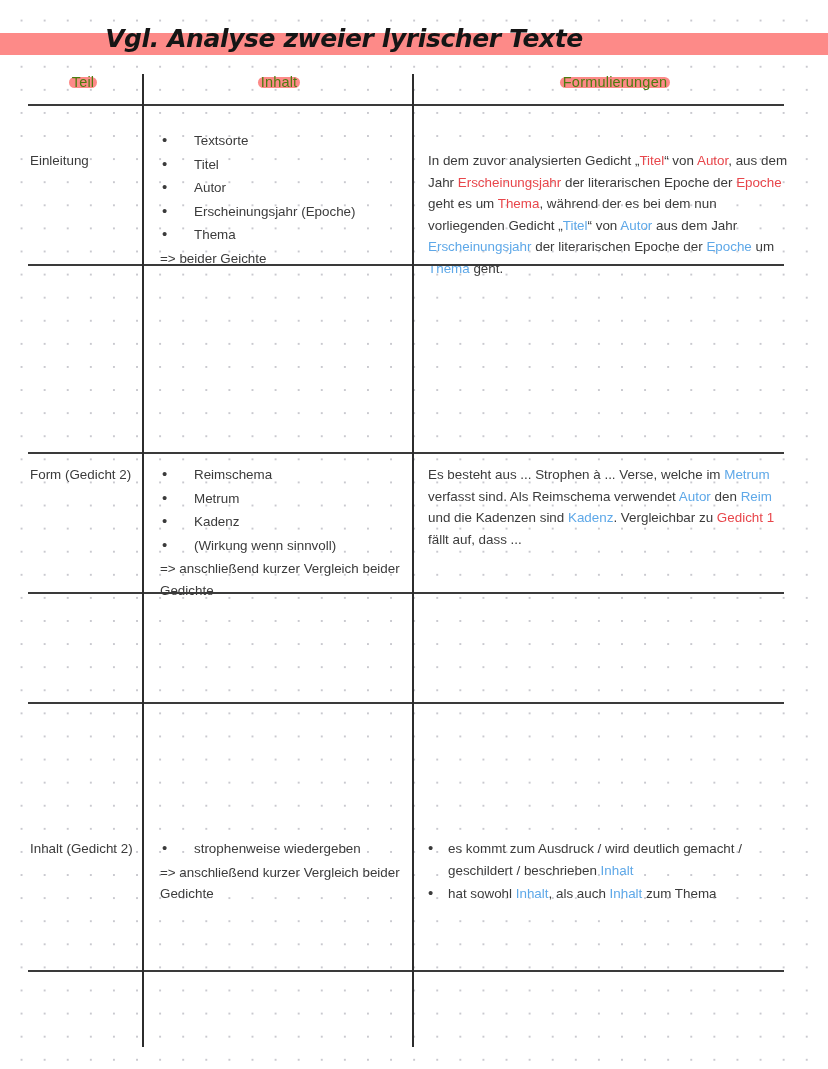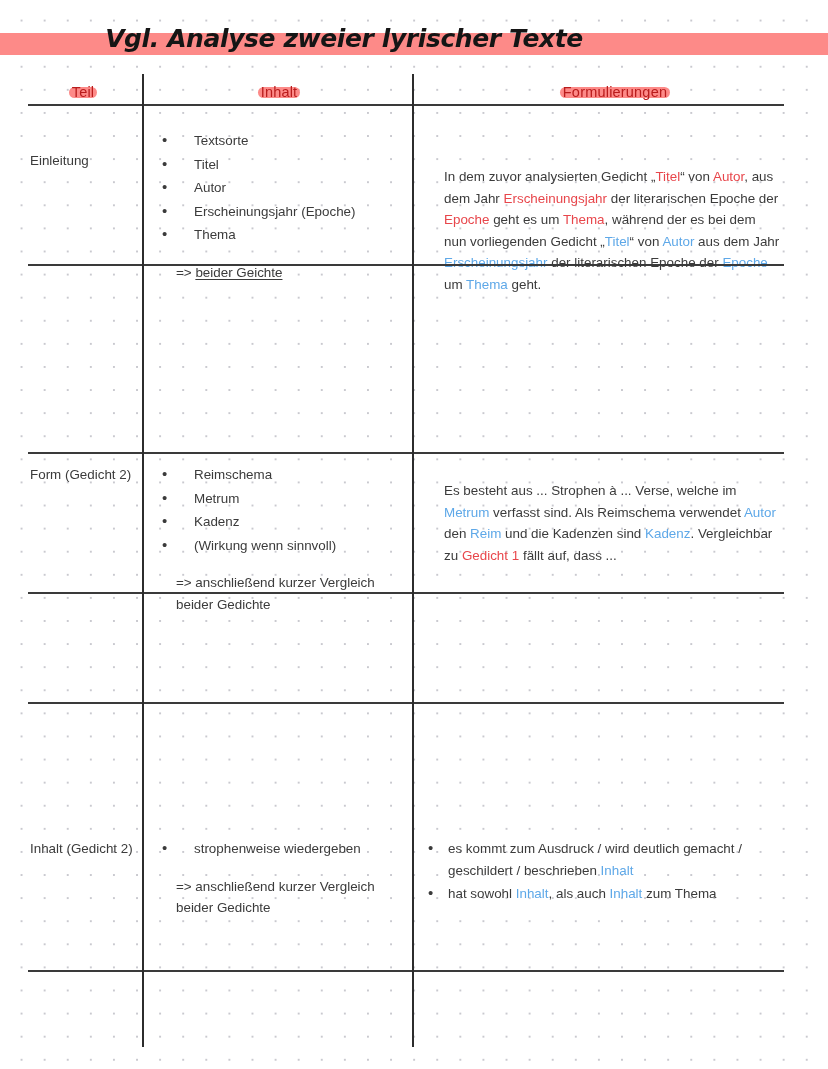--- a/index.html
+++ b/index.html
@@ -69,24 +69,24 @@
     z-index: 1;
   }
 
   
   .head-row {
     position: relative;
     height: 32px;
   }
   .head-cell {
     position: absolute;
-    top: 10px;
+    top: 0;
     text-align: center;
     font-size: 14.5px;
-    color: #b91c1c;
+    color: #4d7c0f;
     letter-spacing: 0.2px;
   }
   .head-cell .hl {
     position: relative;
     display: inline-block;
     padding: 0 3px;
   }
   .head-cell .hl::before {
     content: "";
     position: absolute;
@@ -131,21 +131,21 @@
     position: absolute;
     left: 2px;
     top: -1px;
     font-size: 15px;
     color: #3b3b3b;
   }
   ul.blist.tight > li { padding-left: 20px; }
   ul.blist.tight > li::before { left: 0; }
 
   .noteline {
-    margin: 16px;
+    margin: 0;
     padding: 0;
   }
 
   u.ul { text-decoration: underline; text-underline-offset: 2px; }
   .r { color: #e8464b; }
   .b { color: #5ea8e8; }
 </style>
 </head>
 <body>
 

